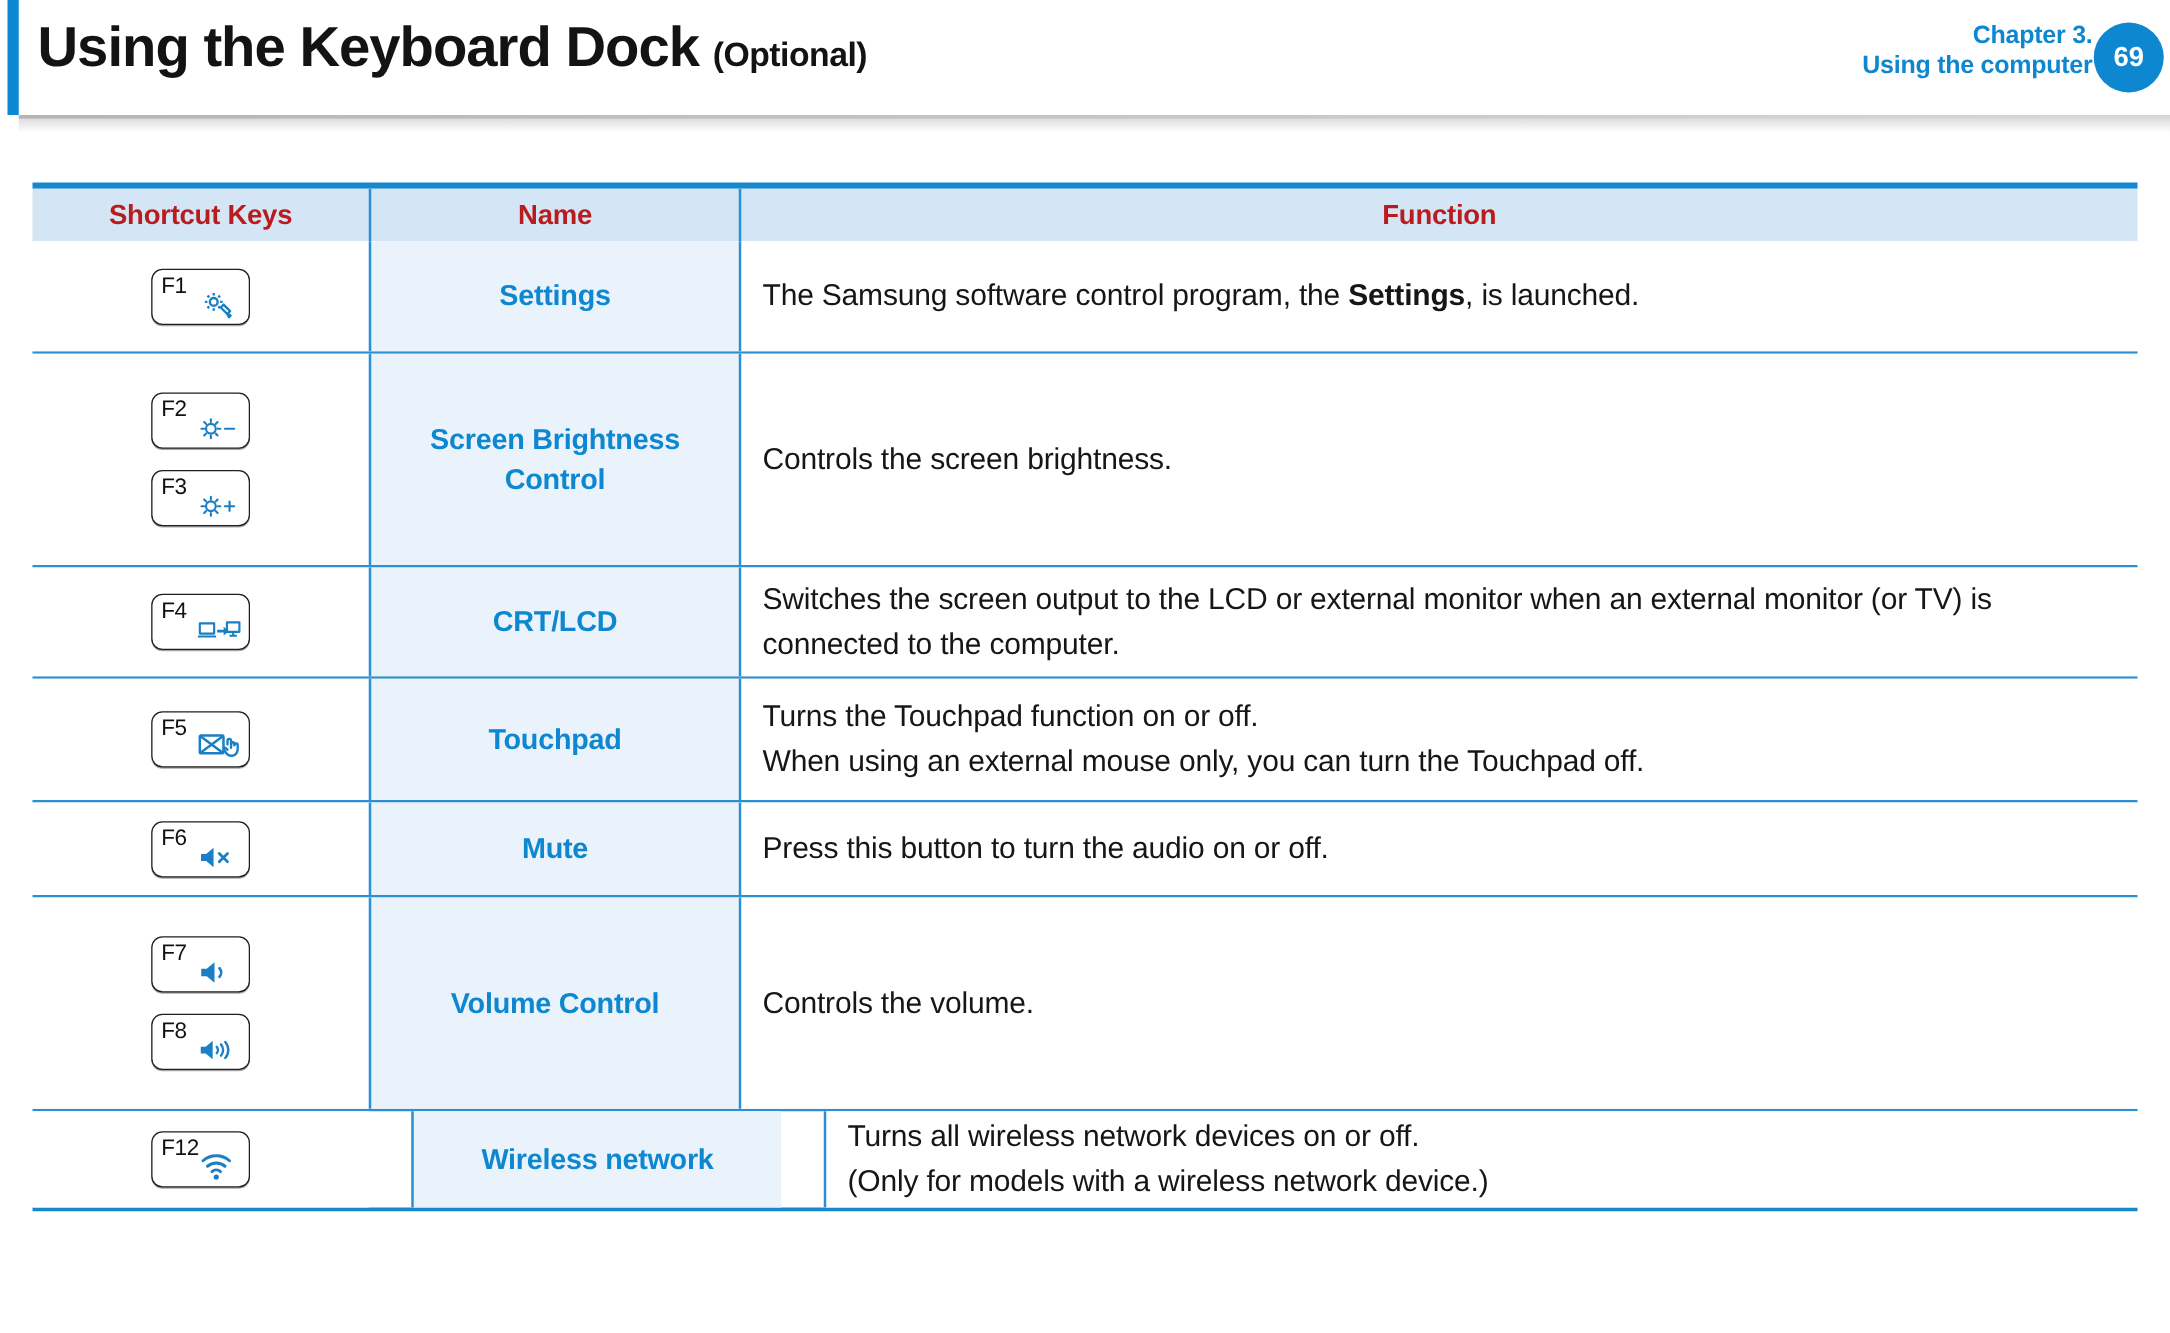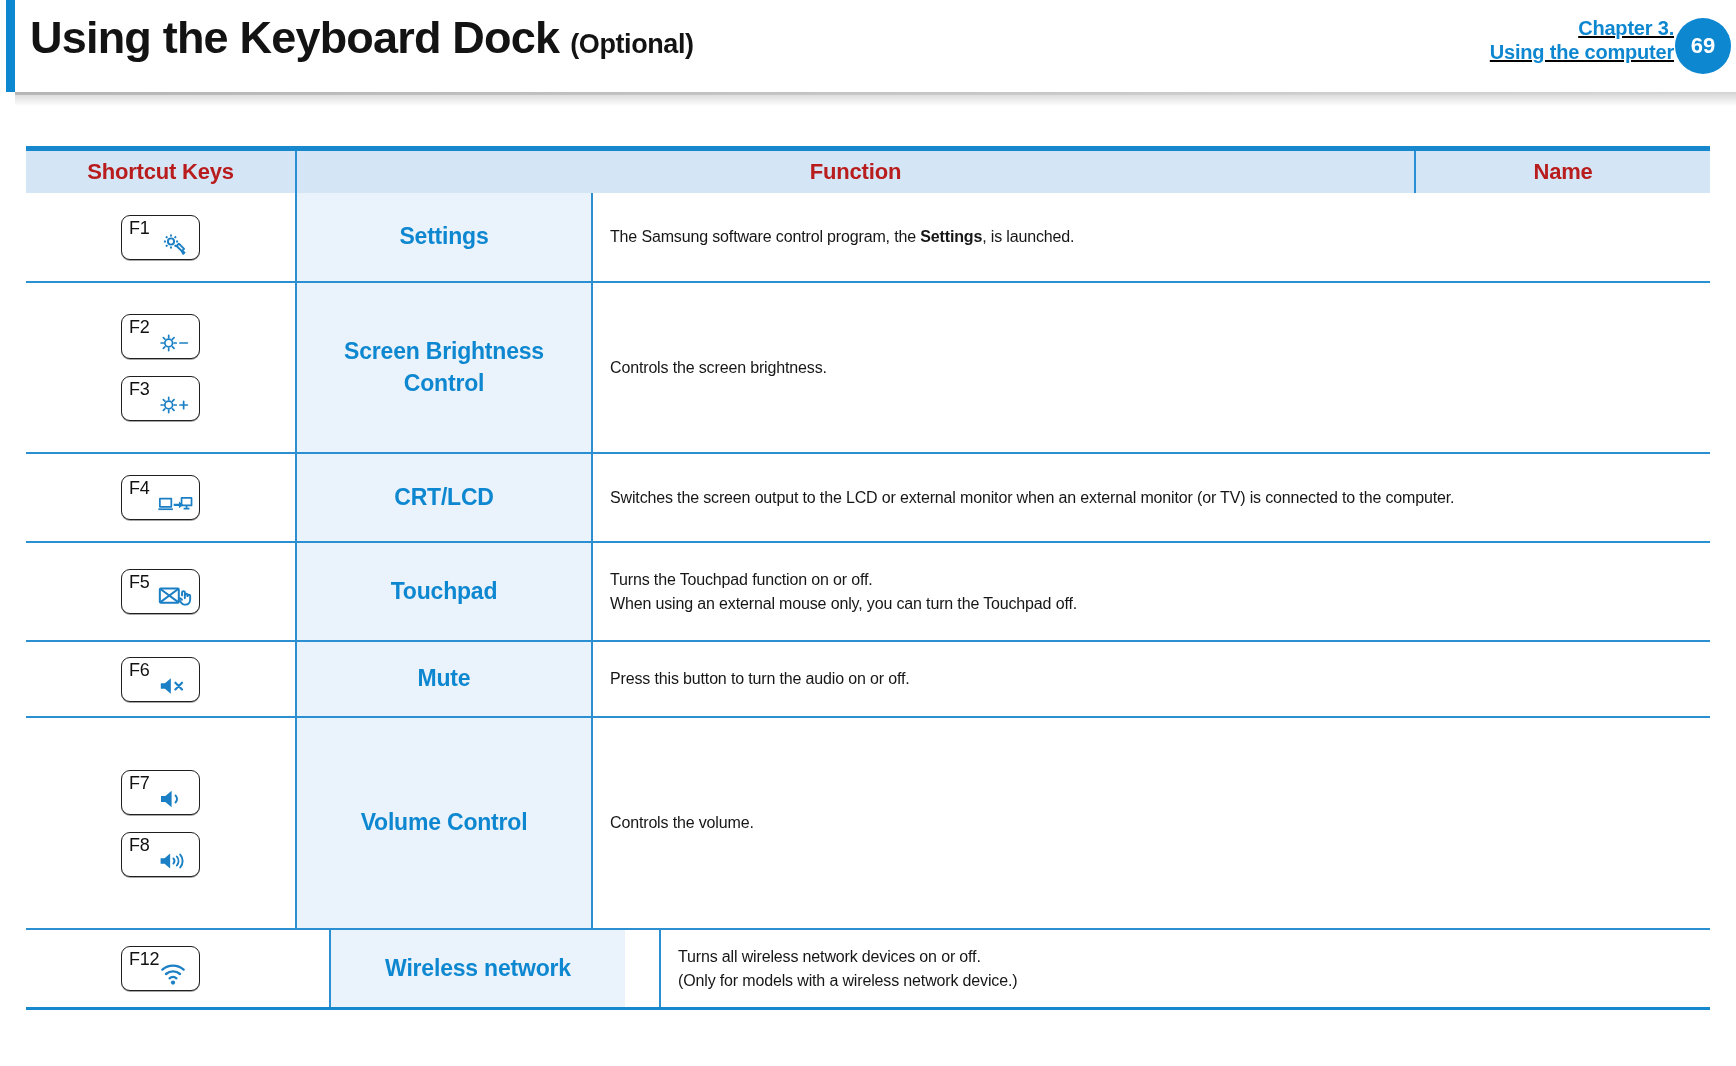--- a/index.html
+++ b/index.html
@@ -51,21 +51,20 @@
     font-weight: bold;
     color: #131313;
     letter-spacing: -0.4px;
     white-space: nowrap;
   }
   .chapter-block {
     position: absolute;
     right: 62px; top: 16px;
     text-align: right;
     line-height: 1.22;
-    text-decoration: underline;
   }
   .chapter-line {
     font-size: 20px;
     font-weight: bold;
     color: #0e87d1;
     white-space: nowrap;
     letter-spacing: -0.2px;
   }
   .page-badge {
     position: absolute;
@@ -164,34 +163,34 @@
   .cell-func {
     flex: 1 1 auto;
     border-left: 2px solid #2b8fd2;
     background: #ffffff;
     display: flex;
     flex-direction: column;
     justify-content: center;
     padding: 6px 12px 6px 17px;
   }
   .func-line {
-    font-size: 16px;
+    font-size: 24px;
     color: #161616;
     line-height: 1.50;
     letter-spacing: -0.15px;
   }
   .func-line b { font-weight: bold; }
 
   
   .h-settings   { height: 88px; }
   .h-bright     { height: 171px; }
   .h-crt        { height: 89px; }
   .h-touchpad   { height: 99px; }
   .h-mute       { height: 76px; }
-  .h-volume     { height: 212px; }
+  .h-volume     { height: 171px; }
   .h-wireless   { height: 79px; gap: 34px; }
 
   
   .keycap {
     position: relative;
     width: 79px;
     height: 45px;
     border: 1.6px solid #1f1f1f;
     border-radius: 9px;
     background: #ffffff;
@@ -238,22 +237,22 @@
 
     <div class="header-shadow"></div>
   </div>
 
   <div class="table">
 
     <div class="table-top-rule"></div>
 
     <div class="thead">
       <div class="th col-keys">Shortcut Keys</div>
+      <div class="th col-name">Name</div>
       <div class="th col-func">Function</div>
-      <div class="th col-name">Name</div>
     </div>
 
     <div id="tbody">
         <div class="trow h-settings">
           <div class="cell-keys">
             <div class="keycap">
               <span class="keycap-label">F1</span>
               <span class="keycap-icon">
                 <svg width="34" height="26" viewBox="0 0 34 26">
       <g fill="none" stroke="#1a7fc4" stroke-width="1.9">

